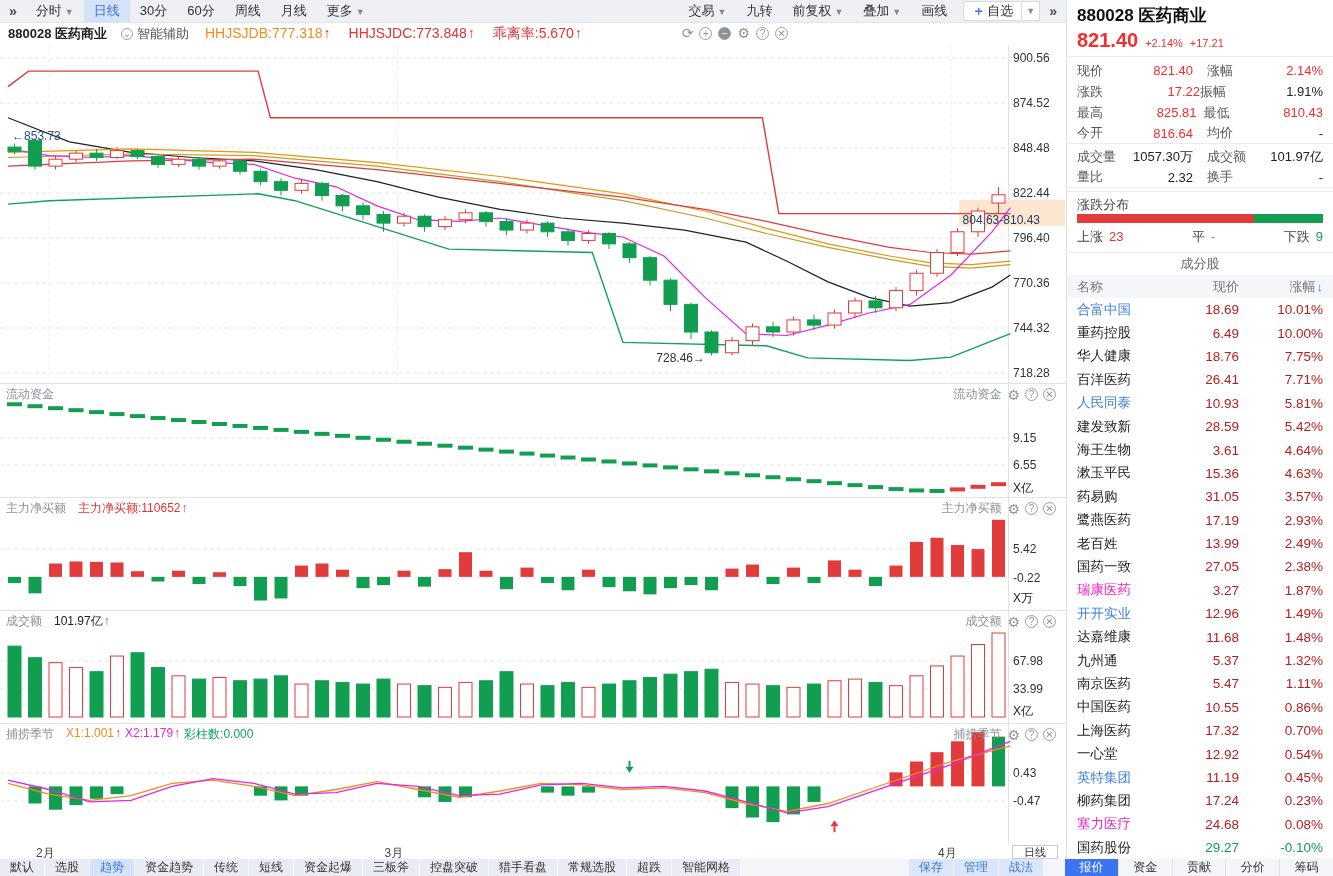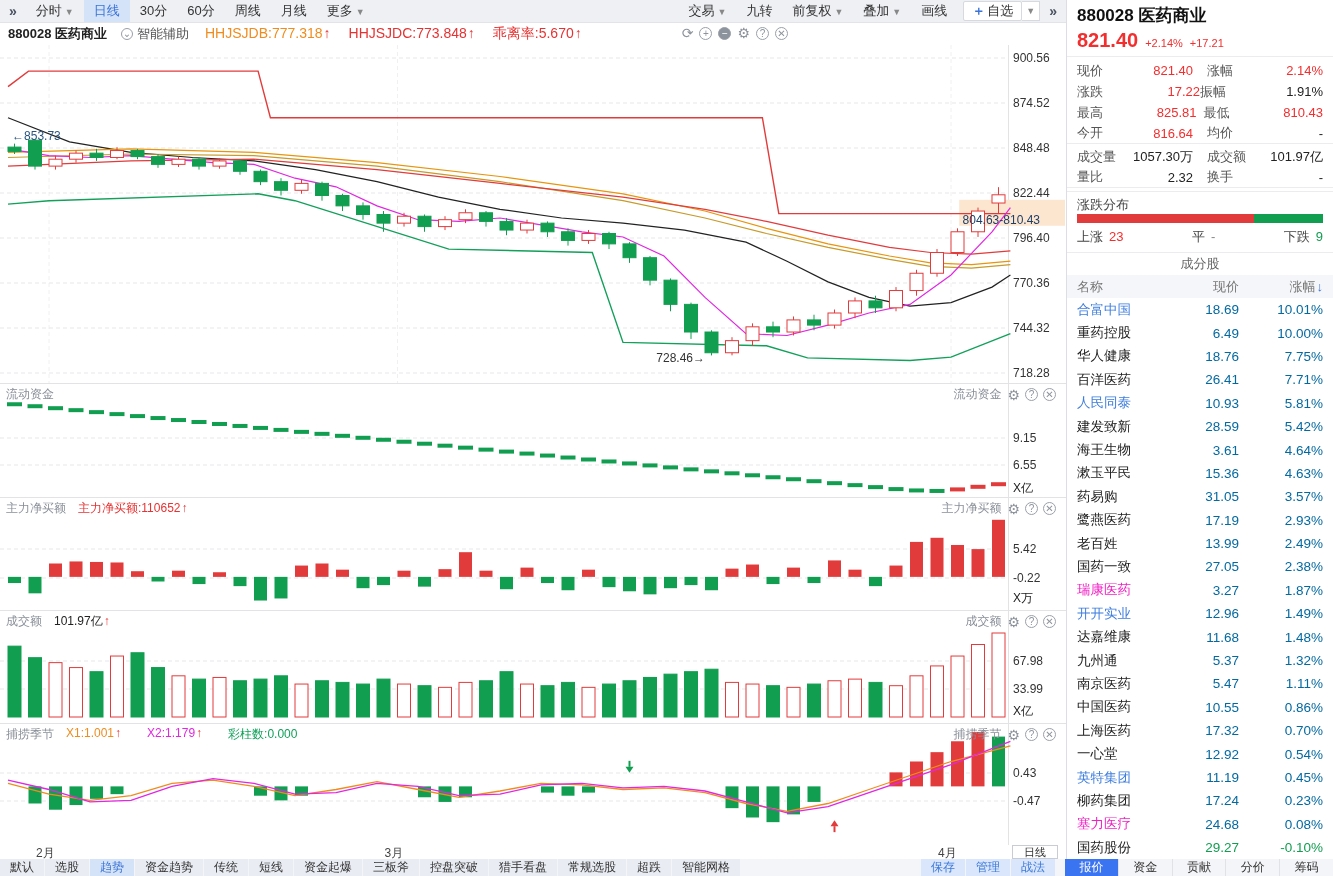--- a/index.html
+++ b/index.html
@@ -65,27 +65,27 @@
 .cons{border-top:1px solid #ececef;margin-top:4px}
 .cons-title{text-align:center;color:#666;height:22px;line-height:22px}
 .cons-head{display:flex;background:#f4f6f9;height:23px;line-height:23px;color:#777;font-size:13px;padding:0 10px}
 .ch-name{width:92px}.ch-price{width:70px;text-align:right}.ch-pct{flex:1;text-align:right}
 .sort-arrow{color:#3b74d6;margin-left:1px}
 .cons-rows{overflow:hidden}
 .c-row{display:flex;height:23.4px;align-items:center;padding:0 10px;font-size:13.5px;cursor:pointer}
 .c-name{width:92px;color:#222;white-space:nowrap}
 .c-name.blue{color:#3f7edd}.c-name.magenta{color:#f21fc4}
 .c-price{width:70px;text-align:right}.c-pct{flex:1;text-align:right}
-.val-red{color:#0369a1}.val-green{color:#129e50}
+.val-red{color:#b91c1c}.val-green{color:#129e50}
 
 .bottombar{position:absolute;left:0;top:859px;width:1333px;height:17px;background:#f4f5f9;display:flex;font-size:12px;align-items:stretch}
 .bb-left{display:flex;gap:1px}
 .bb-btn{background:#e9ecf3;padding:0 10px;line-height:17px;white-space:nowrap;cursor:pointer;color:#333}
 .bb-btn.selected{background:#d5e3f9;color:#3b74d6}
-.bb-mid{display:flex;gap:1px;margin-right:10px}
+.bb-mid{display:flex;gap:1px;margin-right:22px}
 .bb-mid .bb-btn{background:#d9e6fb;color:#3d7ad9}
 .bb-right{display:flex;width:268px}
 .bb-tab{flex:1;text-align:center;line-height:17px;border-left:1px solid #e0e2e8;cursor:pointer;color:#333}
 .bb-tab.selected{background:#3b74f0;color:#fff;border-left:none}
 </style>
 </head>
 <body>
 
 <div class="app">
 
@@ -521,21 +521,21 @@
         <rect x="992" y="12.599999999999987" width="13" height="49.77777777777779" fill="#129e50"></rect>
         <polyline points="8.0,59.3 49.0,70.2 90.0,76.4 131.0,71.7 172.0,59.3 213.0,56.2 254.0,62.4 295.0,71.7 336.0,65.5 377.0,57.7 418.0,65.5 459.0,73.3 500.0,67.0 541.0,59.3 582.0,60.8 623.0,65.5 664.0,63.9 705.0,68.6 746.0,79.5 787.0,87.3 828.0,79.5 869.0,65.5 910.0,51.5 951.0,37.5 1010.4,21.9" fill="none" stroke="#f08c1e" stroke-width="1.3"></polyline>
         <polyline points="8.0,56.2 49.0,65.5 90.0,77.9 131.0,76.4 172.0,62.4 213.0,54.6 254.0,59.3 295.0,70.2 336.0,68.6 377.0,59.3 418.0,62.4 459.0,71.7 500.0,70.2 541.0,60.8 582.0,59.3 623.0,63.9 664.0,62.4 705.0,67.0 746.0,77.9 787.0,88.8 828.0,82.6 869.0,68.6 910.0,54.6 951.0,40.6 1010.4,17.3" fill="none" stroke="#e127e1" stroke-width="1.3"></polyline>
         <line x1="629.5" y1="36.82222222222222" x2="629.5" y2="42.82222222222222" stroke="#129e50" stroke-width="2"></line>
         <polygon points="625.5,42.82222222222222 633.5,42.82222222222222 629.5,48.82222222222222" fill="#129e50"></polygon>
         <line x1="834.5" y1="108.15555555555555" x2="834.5" y2="102.15555555555555" stroke="#e23b3b" stroke-width="2"></line>
         <polygon points="830.5,102.15555555555555 838.5,102.15555555555555 834.5,96.15555555555555" fill="#e23b3b"></polygon>
       </svg>
     <div class="ph-left">
         <span class="pl">捕捞季节</span>
-        <span class="head-values" style="display: inline-flex; gap: 26px;">
+        <span class="head-values" style="display: inline-flex; gap: 4px;">
           <span class="hv" style="color: rgb(240, 140, 30);"><span>X1:1.001</span><span class="arrow-up">↑</span></span>
           <span class="hv" style="color: rgb(225, 39, 225);"><span>X2:1.179</span><span class="arrow-up">↑</span></span>
           <span class="hv" style="color: rgb(18, 160, 90);"><span>彩柱数:0.000</span></span>
         </span>
       </div>
     <div class="ph-right">
         <span class="pl">捕捞季节</span>
         <span class="pane-icons" style="display: inline-flex; gap: 5px;">
           <span class="gicon">⚙</span>
           <span class="cicon">?</span>

